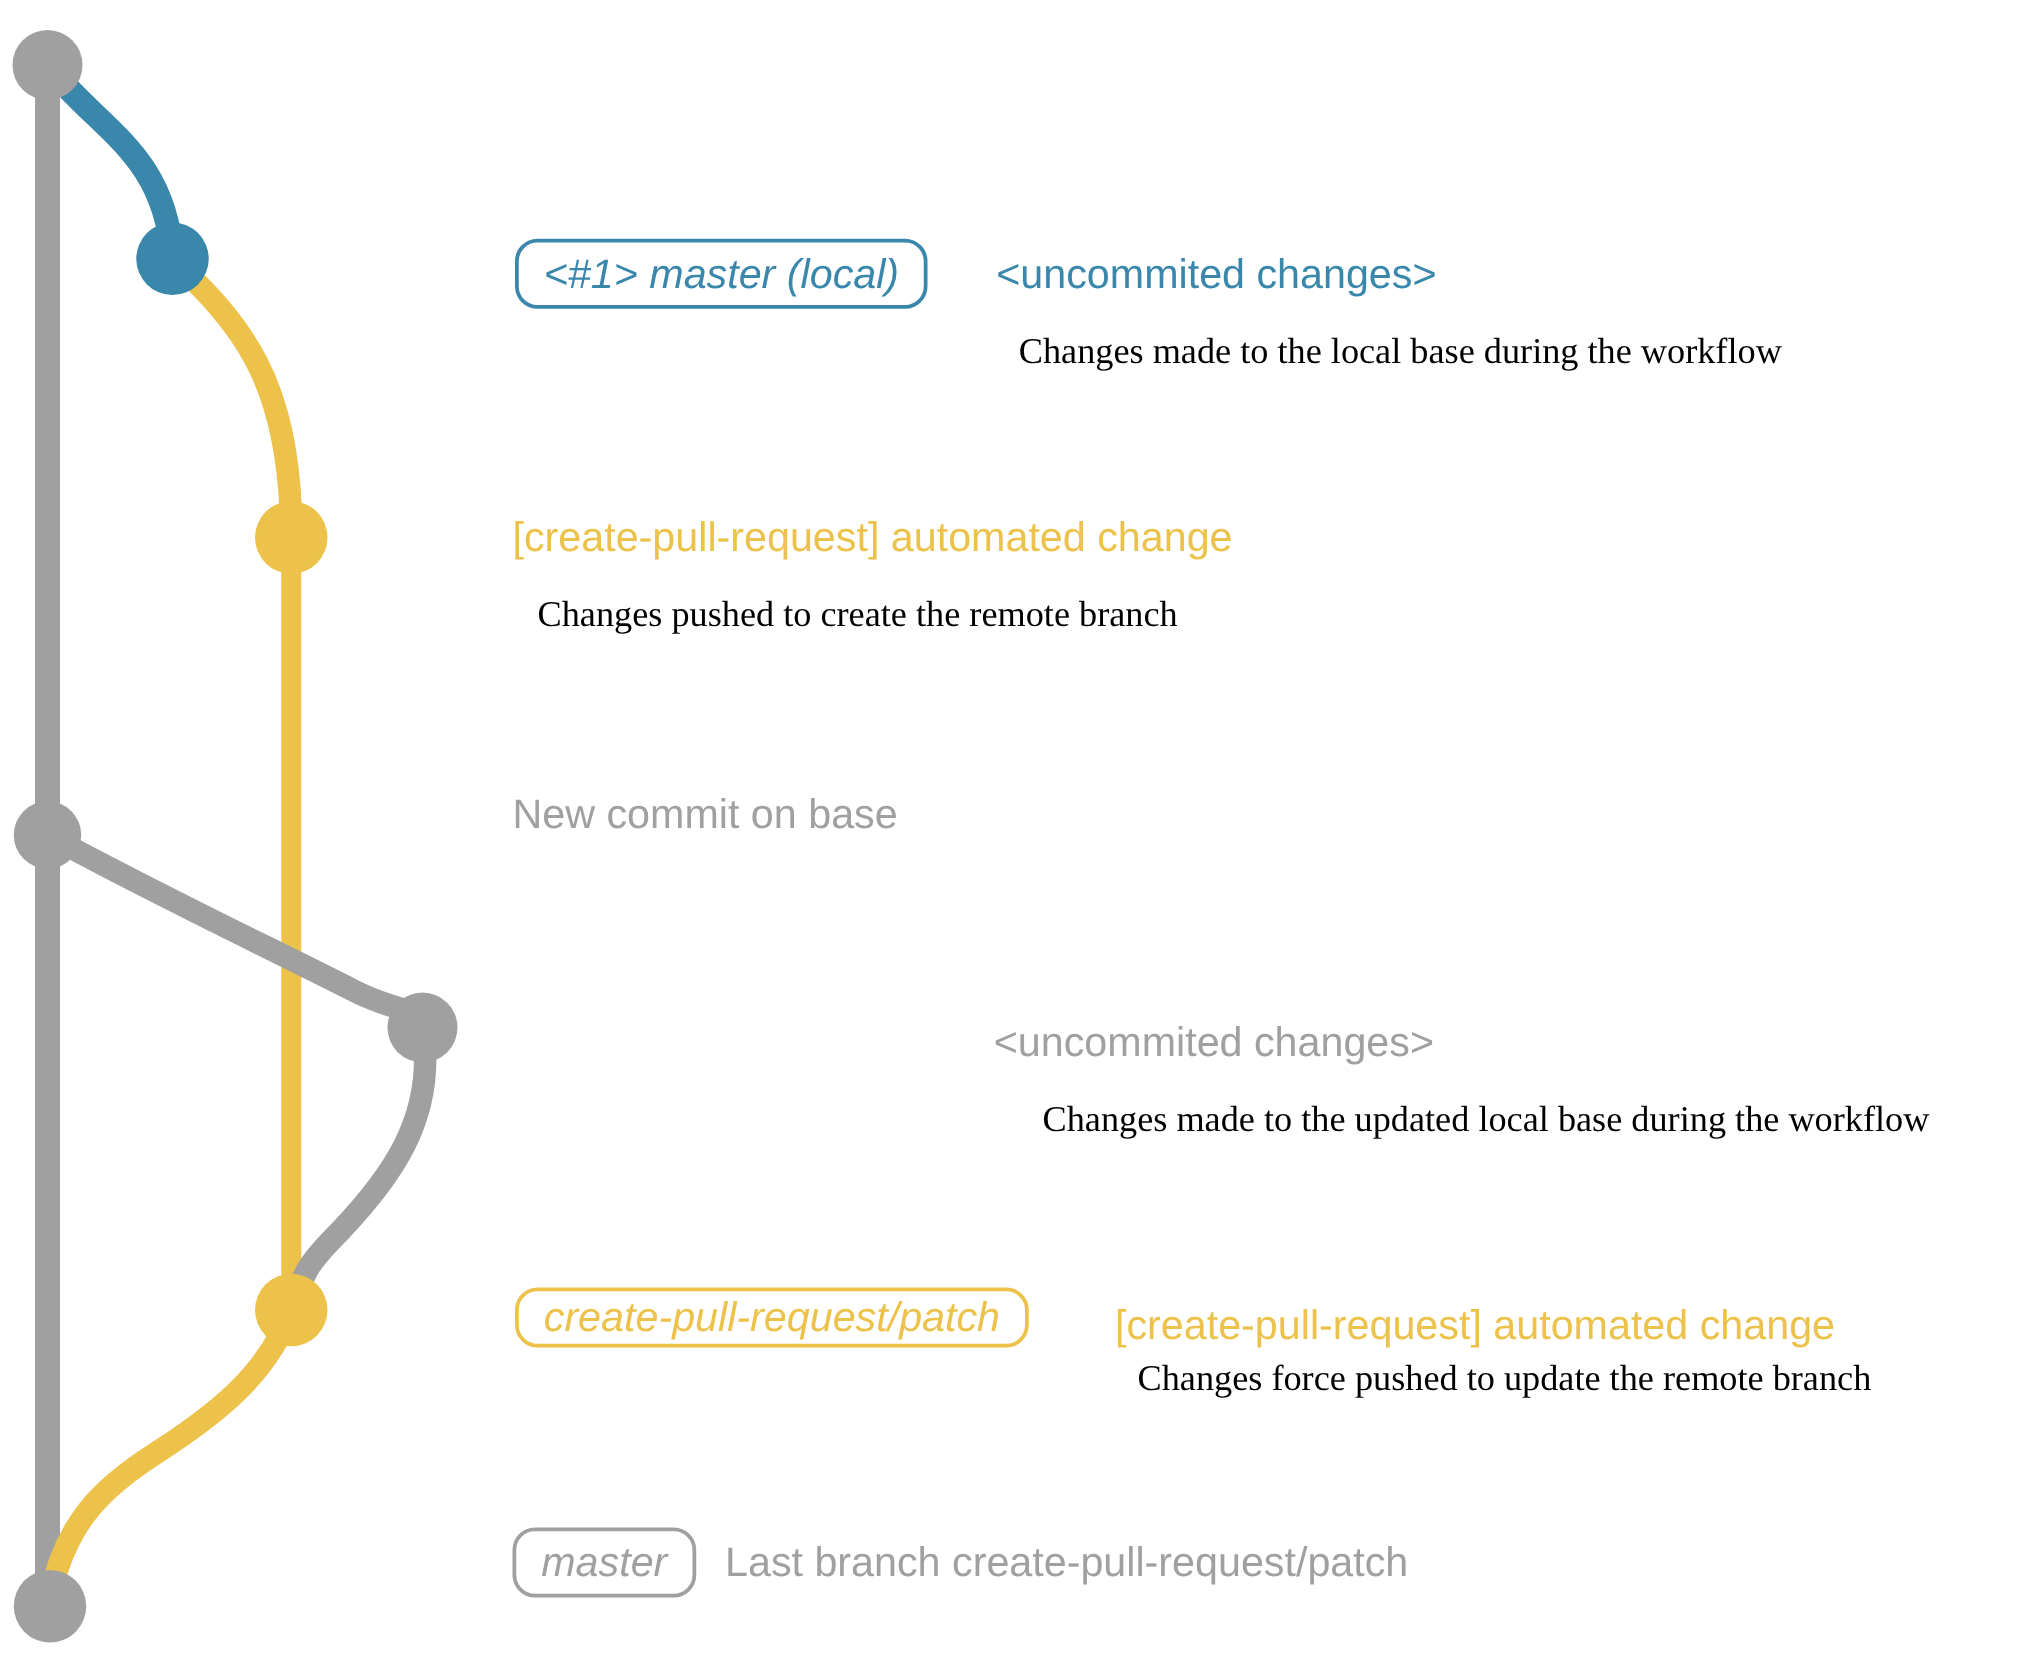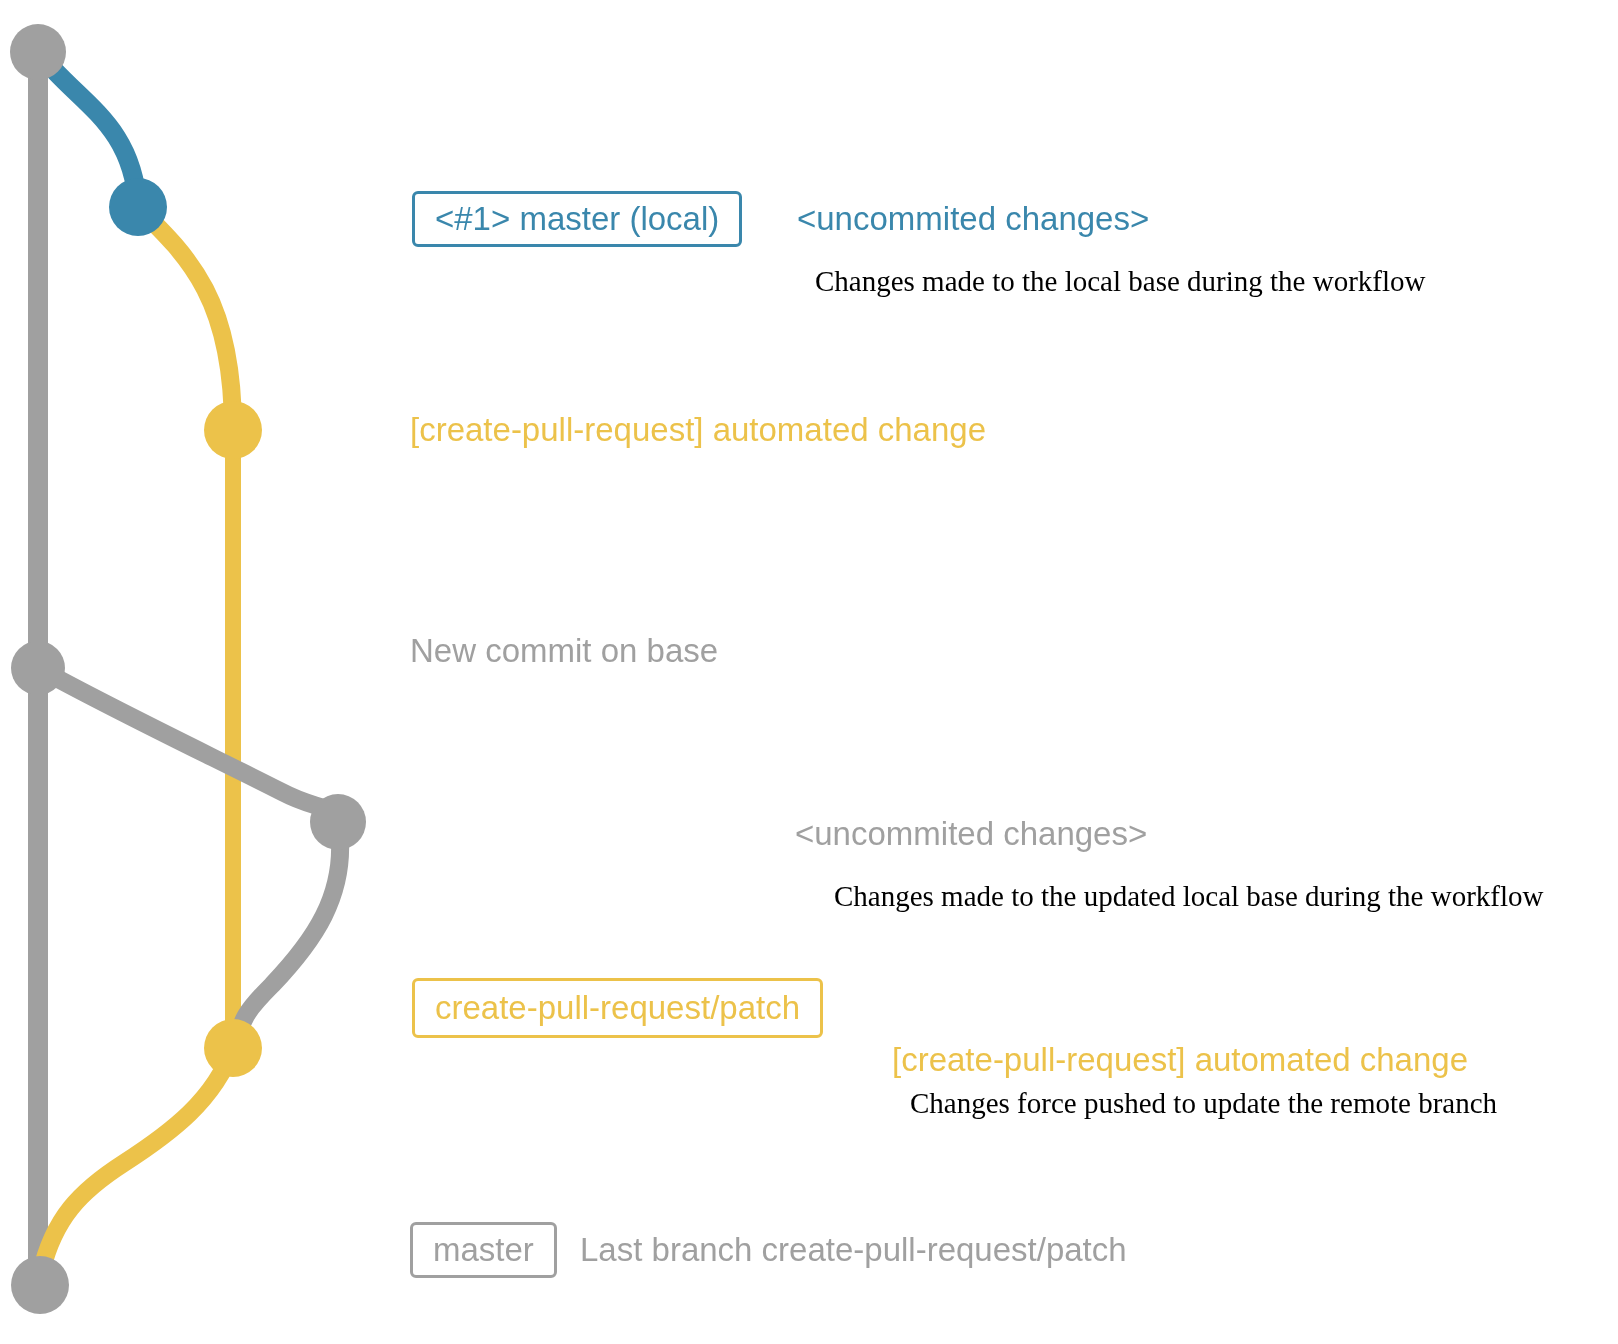--- a/index.html
+++ b/index.html
@@ -21,23 +21,23 @@
   .note{
     position:absolute;
     font-size:33px;line-height:38px;
     color:var(--gray);
     white-space:nowrap;
   }
   .tagbox{
     position:absolute;
     display:inline-flex;align-items:center;justify-content:flex-end;
     height:56px;padding:0 20px;
-    border:3px solid;border-radius:6px;
+    border:3px solid;border-radius:18px;
     box-sizing:border-box;
-    font-size:33px;white-space:nowrap;
+    font-size:33px;white-space:nowrap;font-style:italic;
   }
   .tag-blue{border-color:var(--blue);color:var(--blue);}
   .tag-gray{border-color:var(--gray);color:var(--gray);}
   .tag-yellow{border-color:var(--yellow);color:var(--yellow);}
   .msg{
     position:absolute;
     font-size:33px;line-height:38px;
     white-space:nowrap;
   }
   .msg-blue{color:var(--blue);}
@@ -80,27 +80,28 @@
   </svg>
 
 
   <div class="tagbox tag-blue" style="left:412px;top:191px">
     <span>&lt;#1&gt; master (local)</span>
   </div>
   <div class="msg msg-blue" style="left:797px;top:200px">&lt;uncommited changes&gt;</div>
   <div class="desc" style="left:815px;top:246px">Changes made to the local base during the workflow</div>
 
   <div class="msg msg-yellow" style="left:410px;top:411px">[create-pull-request] automated change</div>
+  <div class="desc" style="left:430px;top:457px">Changes pushed to create the remote branch</div>
 
   <div class="note" style="left:410px;top:632px">New commit on base</div>
 
   <div class="msg msg-gray" style="left:795px;top:815px">&lt;uncommited changes&gt;</div>
   <div class="desc" style="left:834px;top:861px">Changes made to the updated local base during the workflow</div>
 
-  <div class="tagbox tag-yellow" style="left:412px;top:978px;height:60px">
+  <div class="tagbox tag-yellow" style="left:412px;top:1030px;height:48px">
     <span>create-pull-request/patch</span>
   </div>
   <div class="msg msg-yellow" style="left:892px;top:1041px">[create-pull-request] automated change</div>
   <div class="desc" style="left:910px;top:1068px">Changes force pushed to update the remote branch</div>
 
   <div class="tagbox tag-gray" style="left:410px;top:1222px">
     <span>master</span>
   </div>
   <div class="msg msg-gray" style="left:580px;top:1231px">Last branch create-pull-request/patch</div>
 

